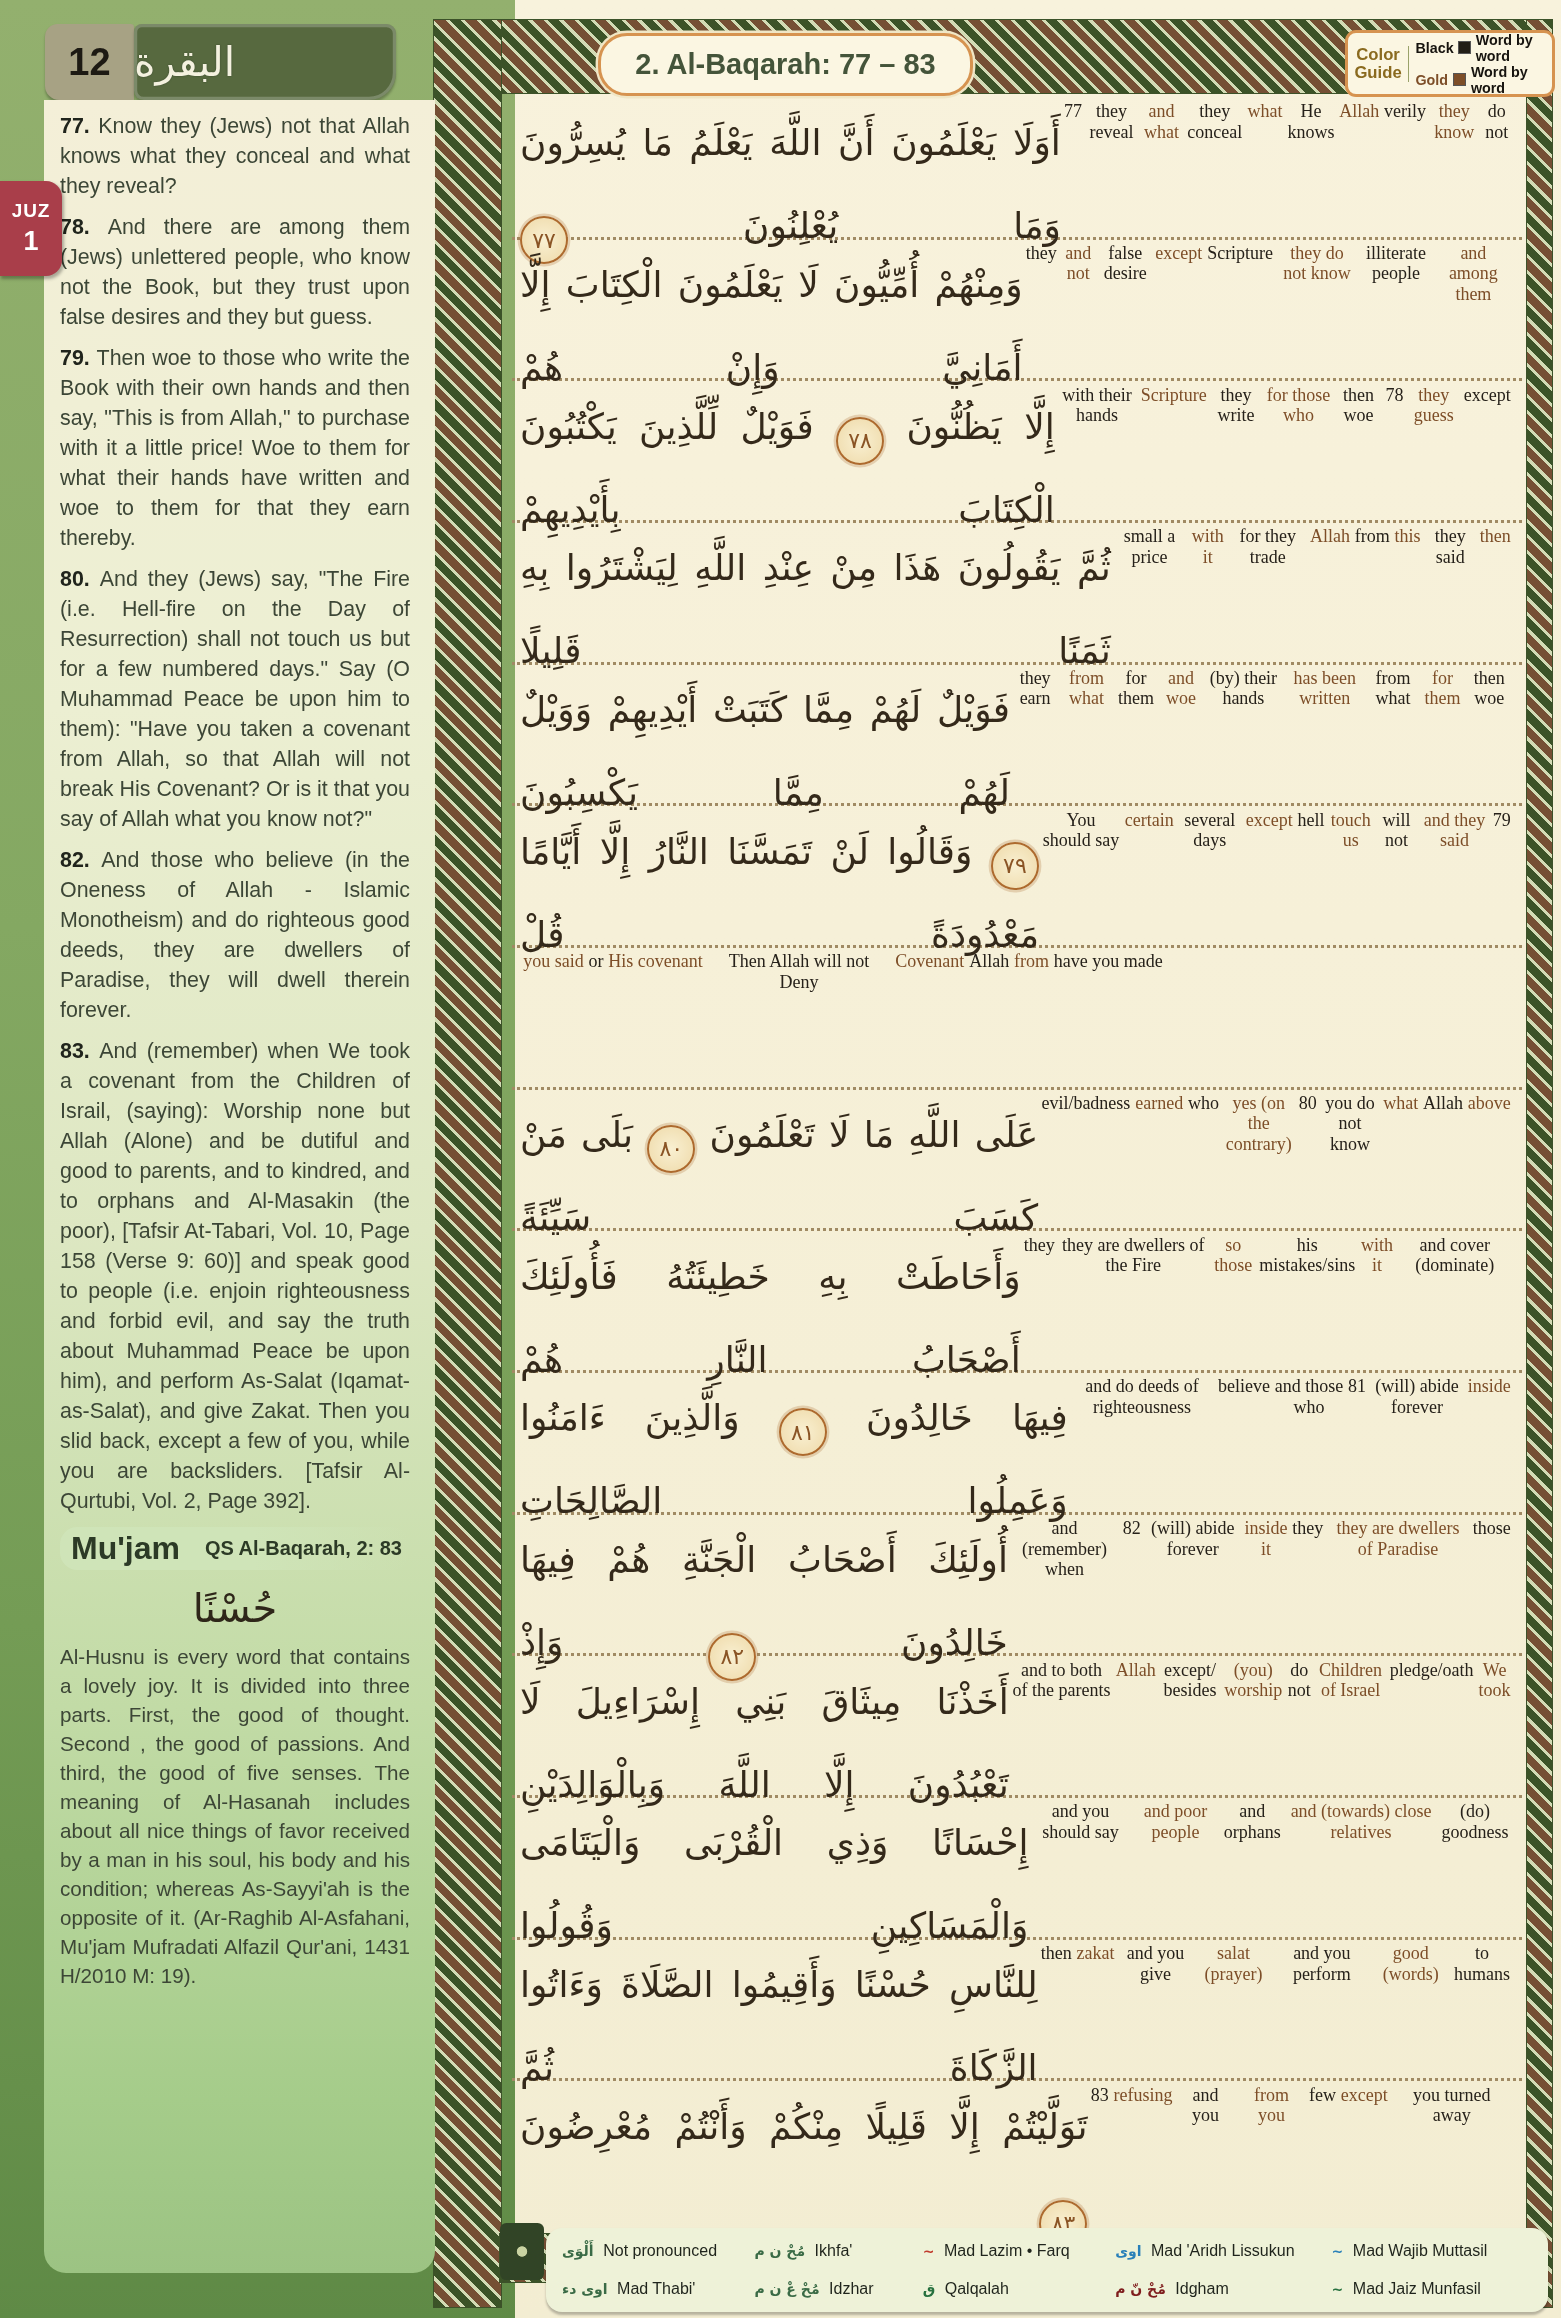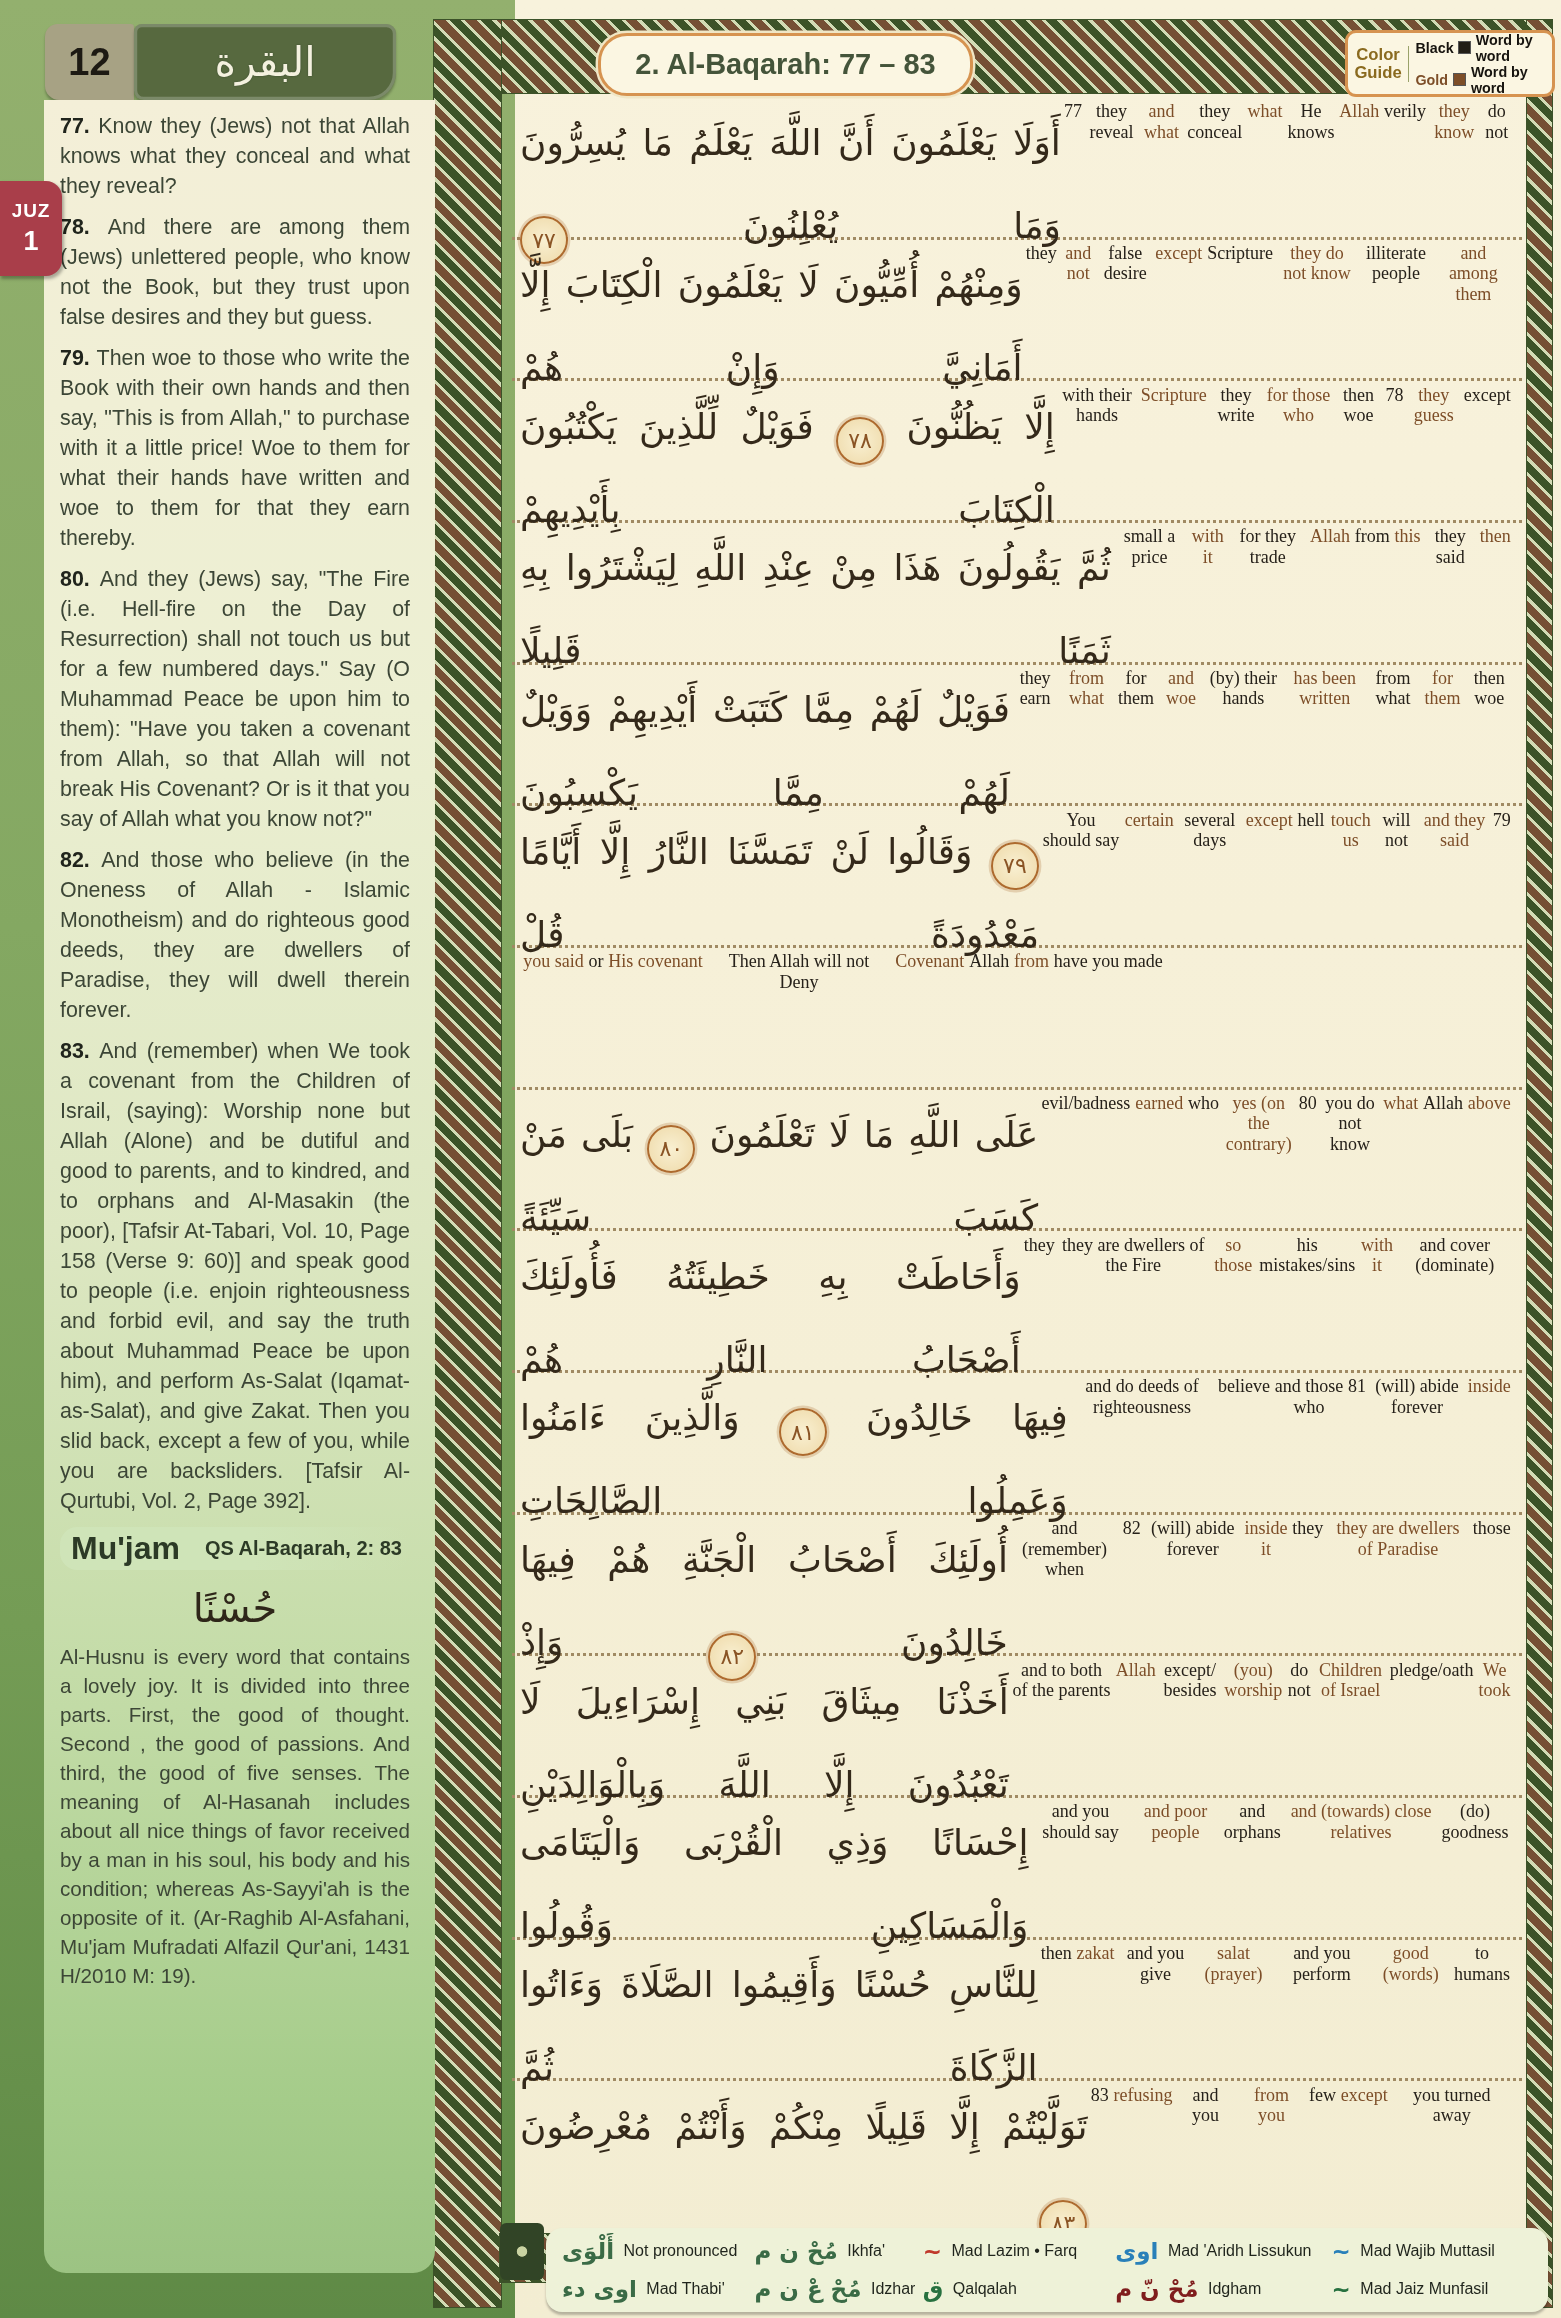--- a/index.html
+++ b/index.html
@@ -21,21 +21,21 @@
   .strip-v-right{position:absolute;left:1526px;top:19px;width:25.4px;height:2287px;z-index:1;}
   .strip-bottom{position:absolute;left:499px;top:2233px;width:1027px;height:48px;z-index:1;}
   .legend-corner{position:absolute;left:500px;top:2223px;width:44px;height:57px;z-index:7;background:#314426;
     background-image:radial-gradient(circle at 50% 50%, #c9d3a2 0 4.8px, #314426 5.6px);border-radius:6.4px;}
 
   
   .page-tab{position:absolute;left:45px;top:24px;width:89px;height:76px;background:#a7a284;border-radius:12.7px 3.2px 0 14.3px;
     display:flex;align-items:center;justify-content:center;z-index:2;box-shadow:0 2.4px 2.4px rgba(0,0,0,.25);}
   .page-tab span{font-size:38px;font-weight:bold;color:#1d1a13;}
   .surah-banner{position:absolute;left:134px;top:24px;width:262px;height:76px;background:#57693f;border-radius:8px 9.5px 27px 9.5px;
-    box-shadow:inset 0 0 0 3.2px rgba(255,255,255,.22),0 2.4px 2.4px rgba(0,0,0,.25);display:flex;align-items:center;justify-content:center;z-index:2;}
+    box-shadow:inset 0 0 0 3.2px rgba(255,255,255,.22),0 2.4px 2.4px rgba(0,0,0,.25);display:flex;align-items:center;z-index:2;}
   .surah-banner span{font-family:"DejaVu Sans",sans-serif;font-size:41px;color:#f4f1df;text-shadow:0 0 1.6px #32402a;}
   .juz-tab{position:absolute;left:0;top:181px;width:62px;height:95px;background:#a93e4a;border-radius:0 16px 16px 0;z-index:3;
     display:flex;flex-direction:column;align-items:center;justify-content:center;box-shadow:1.6px 2.4px 3.2px rgba(0,0,0,.3);}
   .juz-tab .jz{color:#fff;font-weight:bold;font-size:19px;letter-spacing:0.8px;}
   .juz-tab .jn{color:#fff;font-weight:bold;font-size:27px;margin-top:4.8px;}
 
   
   .title-pill{position:absolute;left:598px;top:33px;width:369px;height:57px;background:#fbf6e2;border:3.2px solid #d69350;border-radius:29px;
     display:flex;align-items:center;justify-content:center;z-index:4;box-shadow:0 0 0 2.4px #f0e6c5;}
   .title-pill span{font-size:29px;font-weight:bold;color:#44543a;}
@@ -72,21 +72,21 @@
     font-size:22px;color:#8a5425;background:radial-gradient(#f9f0d2,#eed9a8);box-shadow:0 0 0 2.4px rgba(173,106,46,.25);vertical-align:-9.5px;}
   .words{display:flex;justify-content:space-between;align-items:flex-start;padding:0 3.2px;min-height:43px;gap:4.8px;}
   .word{font-family:"Liberation Serif",serif;font-size:18px;line-height:20.6px;text-align:center;max-width:183px;color:#26211a;}
   .word.g{color:#7d4e28;}
 
   
   .legend{position:absolute;left:546px;top:2228px;width:1002px;height:84px;background:#eef2d8;border-radius:16px;z-index:6;
     box-shadow:0 2.4px 2.4px rgba(0,0,0,.25);display:grid;grid-template-columns:1.15fr 1fr 1.15fr 1.3fr 1.25fr;grid-template-rows:1fr 1fr;
     padding:4.8px 16px;box-sizing:border-box;column-gap:8px;}
   .leg-item{display:flex;align-items:center;gap:9.5px;overflow:hidden;}
-  .leg-sample{font-family:"DejaVu Sans",sans-serif;font-size:23px;font-weight:bold;white-space:nowrap;}
+  .leg-sample{font-family:"DejaVu Sans",sans-serif;font-size:14px;font-weight:bold;white-space:nowrap;}
   .leg-label{font-size:16px;color:#1f241c;white-space:nowrap;}
 </style>
 </head>
 <body>
 
 <div class="page">
   <div class="left-band"></div>
 
   <div class="ornament strip-top"></div>
   <div class="ornament strip-v-left"></div>

